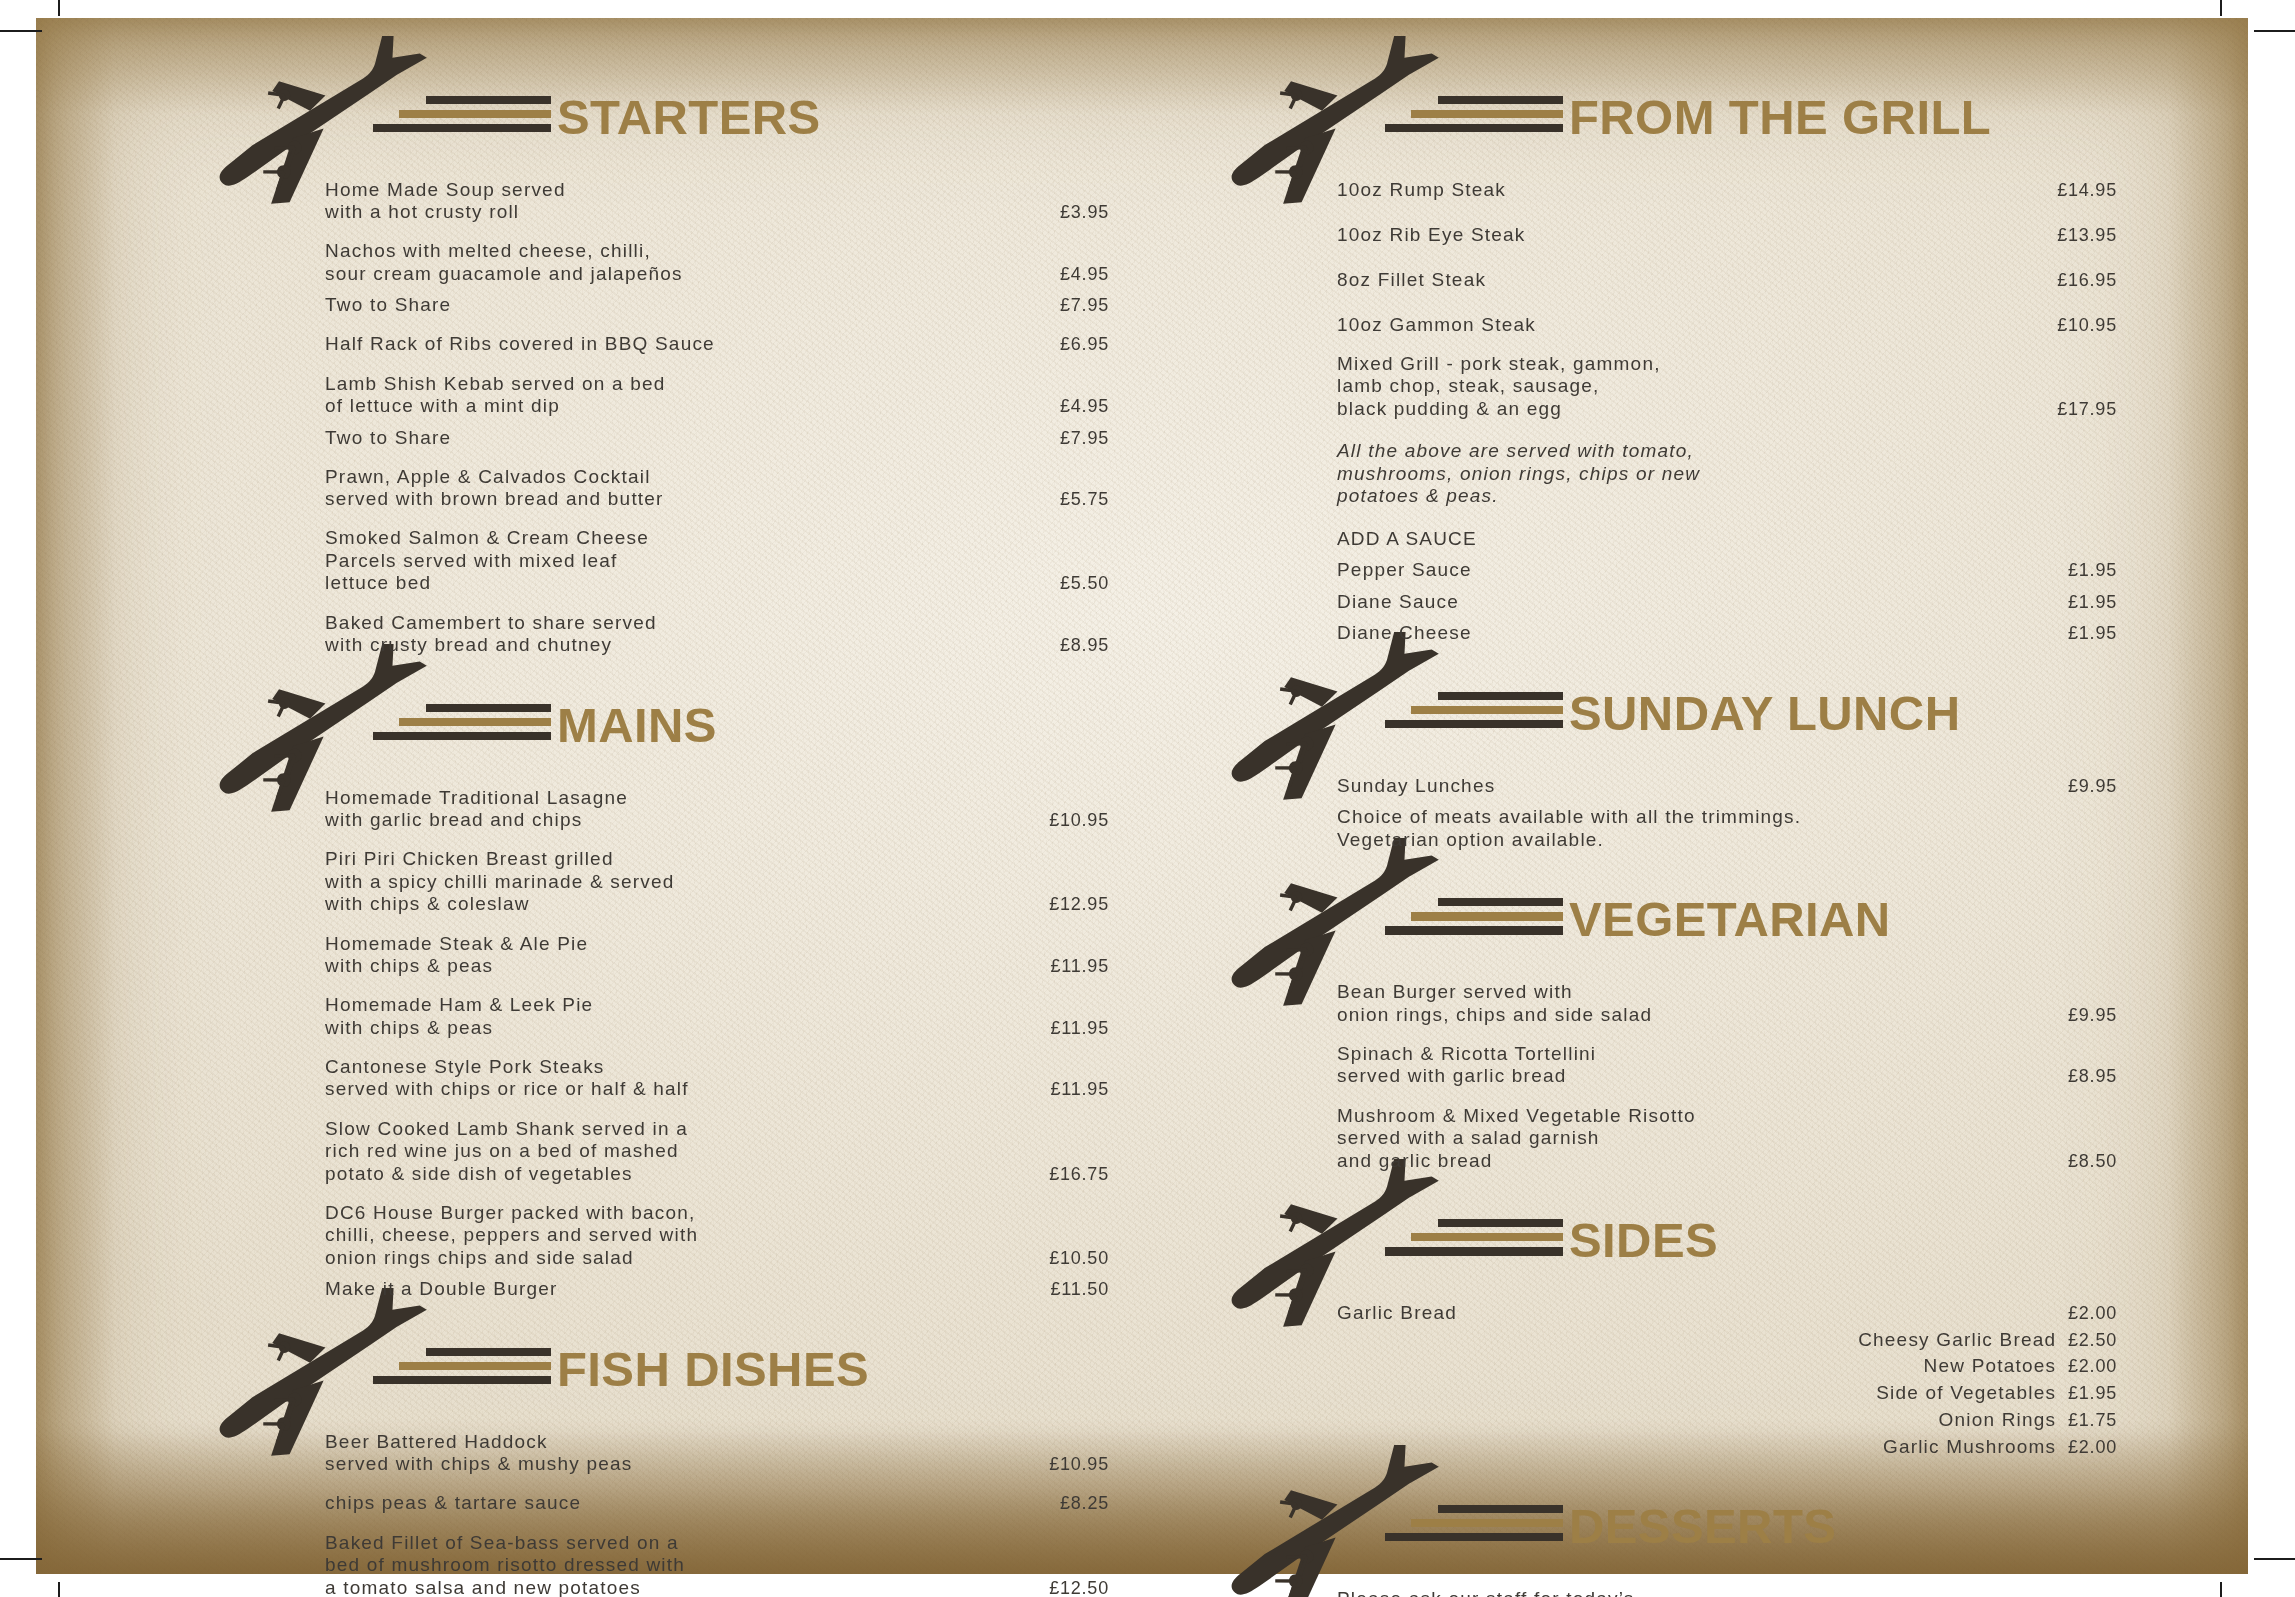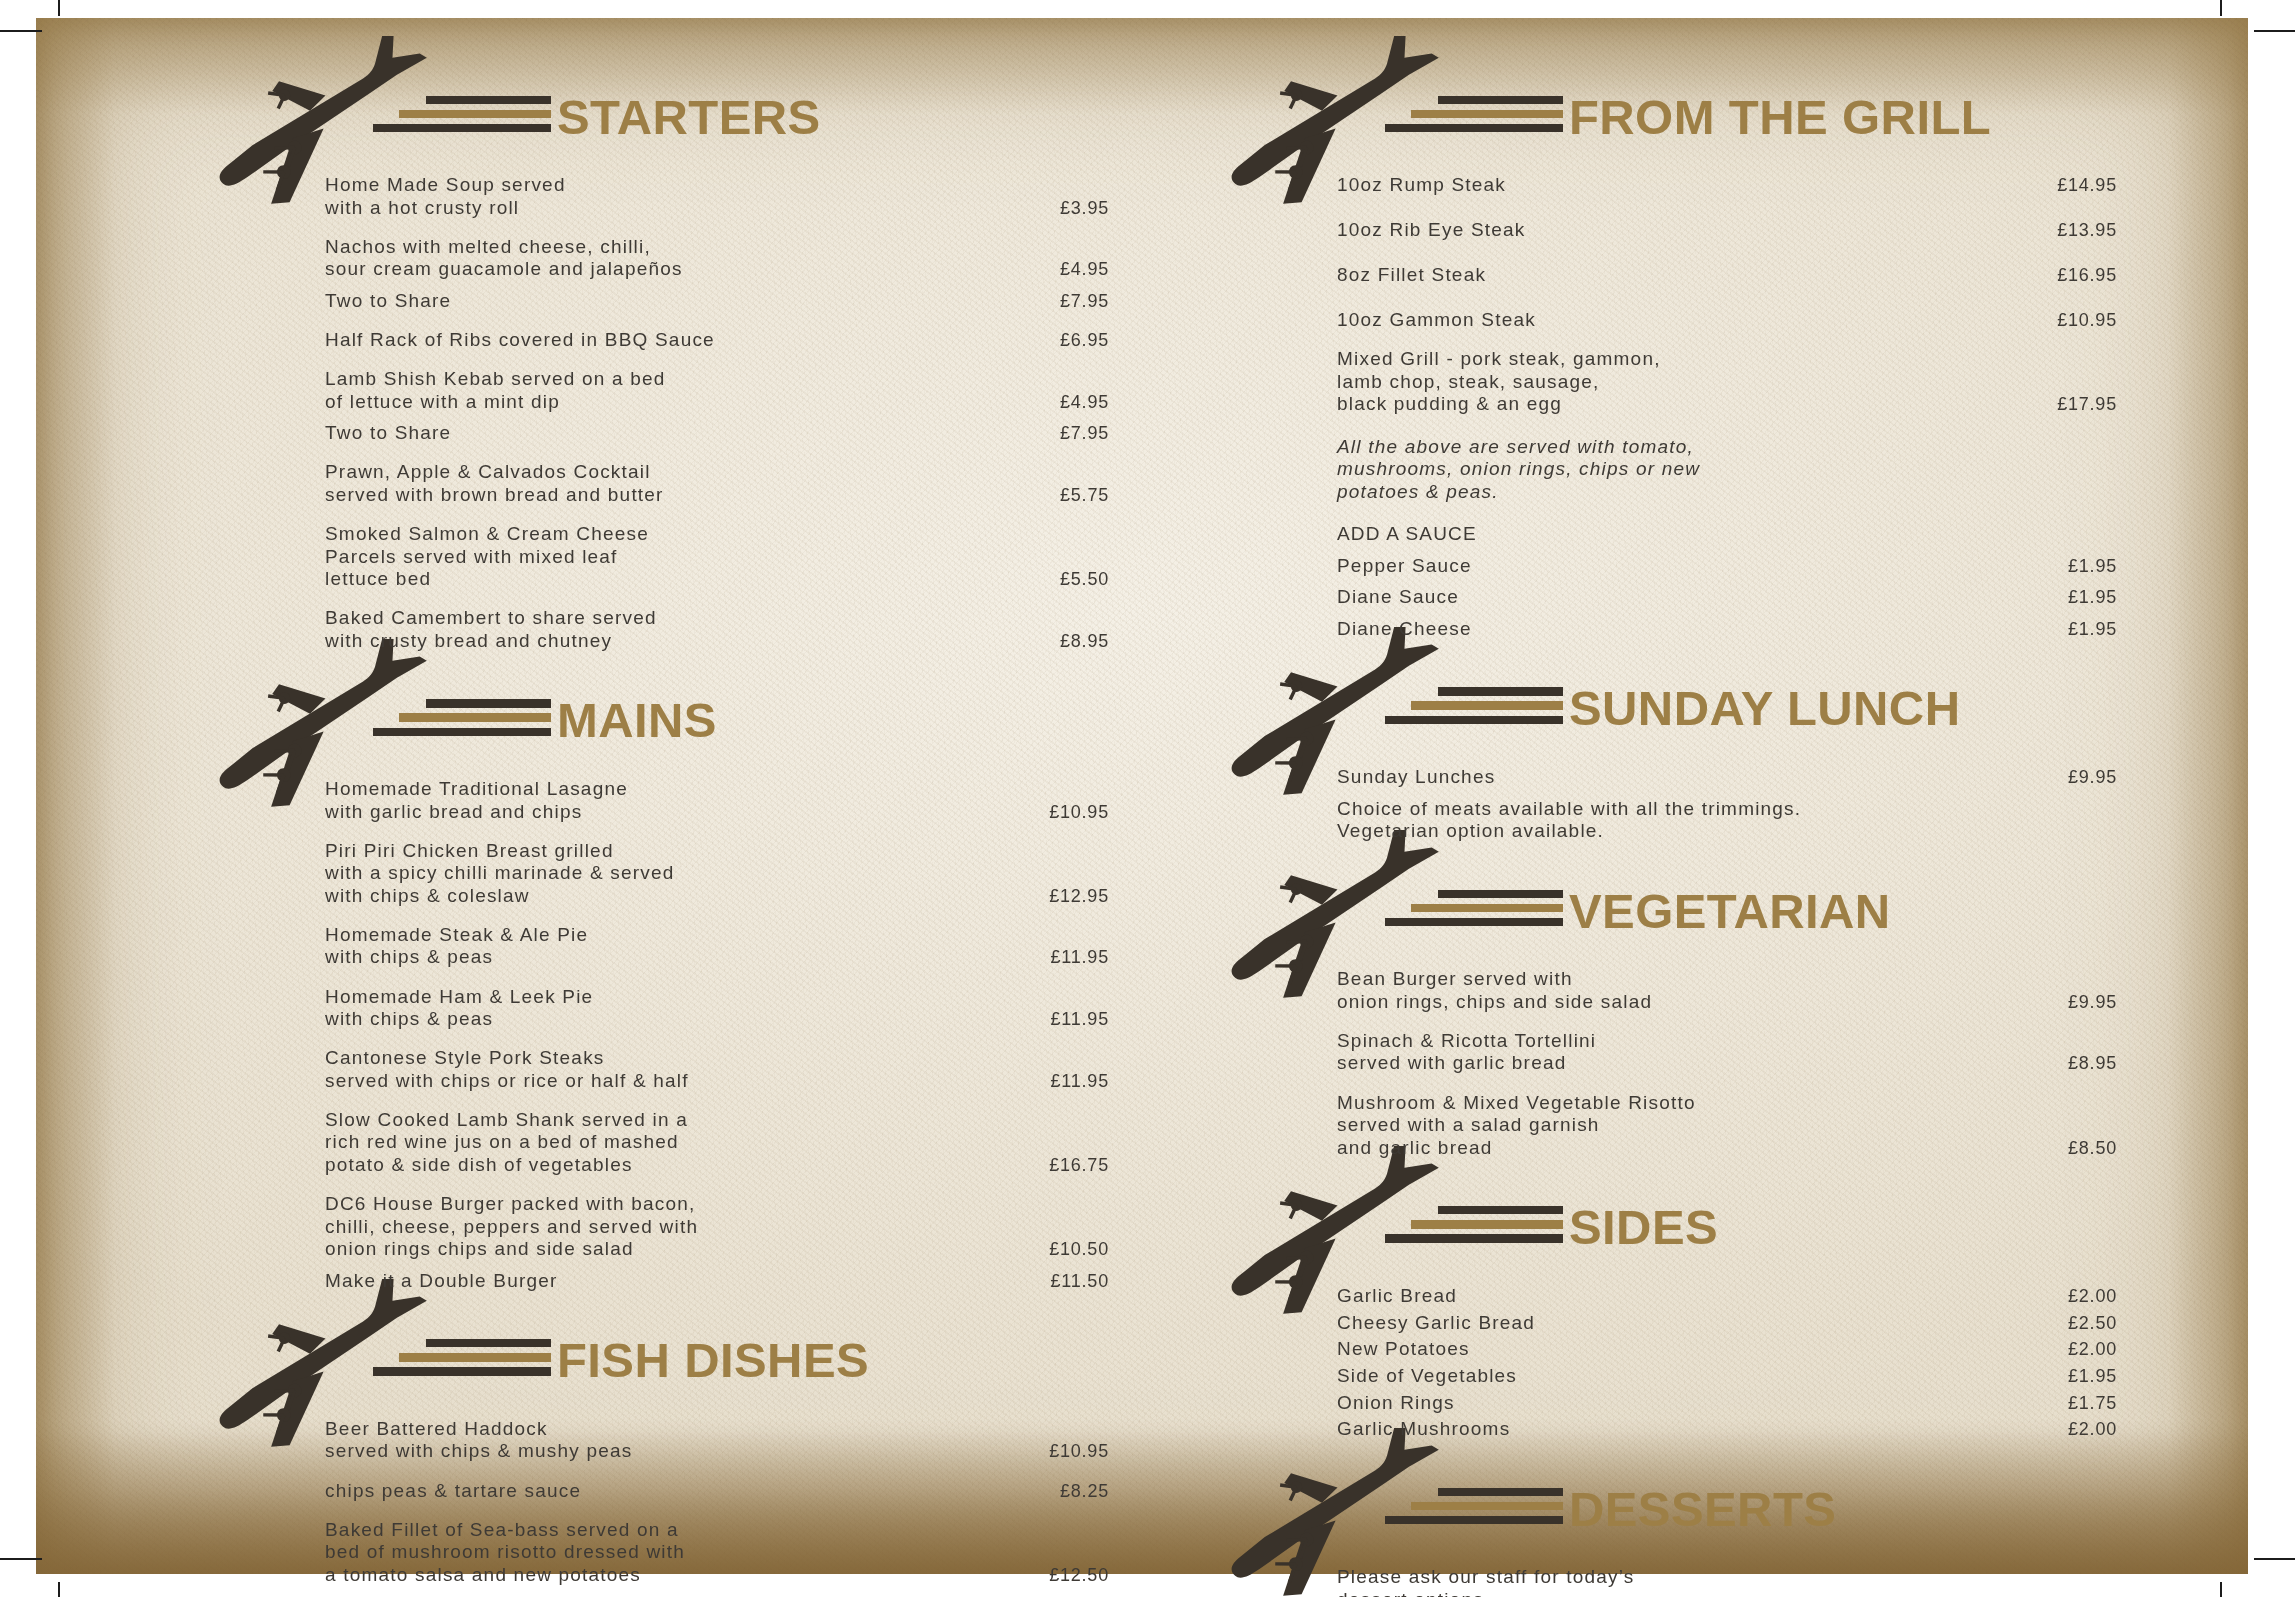--- a/index.html
+++ b/index.html
@@ -49,26 +49,26 @@
   .rail.r1{width:125px;background:var(--plane,#39322a);}
   .rail.r2{width:152px;background:var(--gold,#9d7f46);}
   .rail.r3{width:178px;background:var(--plane,#39322a);}
   .sec-title{
     position:absolute;left:232px;top:50%;transform:translateY(-50%);margin:0;z-index:2;
     font-size:49px;font-weight:700;letter-spacing:0.4px;color:var(--gold,#9d7f46);white-space:nowrap;
   }
   
   .items{position:relative;z-index:4;}
   .item{display:flex;align-items:flex-end;margin-top:16.7px;color:var(--ink,#3e3a35);}
-  .item:first-child{margin-top:8px;gap:21px;}
+  .item:first-child{margin-top:16px;gap:21px;}
   .item .name{flex:1;font-size:19px;line-height:22.5px;letter-spacing:1.2px;}
   .item .name .line{display:block;}
   .item .price{font-size:18px;line-height:22.5px;letter-spacing:0.8px;margin-left:11.7px;white-space:nowrap;}
   .item.sub{margin-top:9px;align-items:flex-end;}
-  .item.tight{margin-top:4.2px;}
+  .item.tight{margin-top:4.2px;text-align:right;}
   .item.roomy{margin-top:22.5px;}
   .item.note{margin-top:20px;}
   .item.note .name{font-style:italic;}
   .item.label{margin-top:20px;}
 </style>
 </head>
 <body>
 
 <div class="page" id="page">
     <div class="col col-left">

